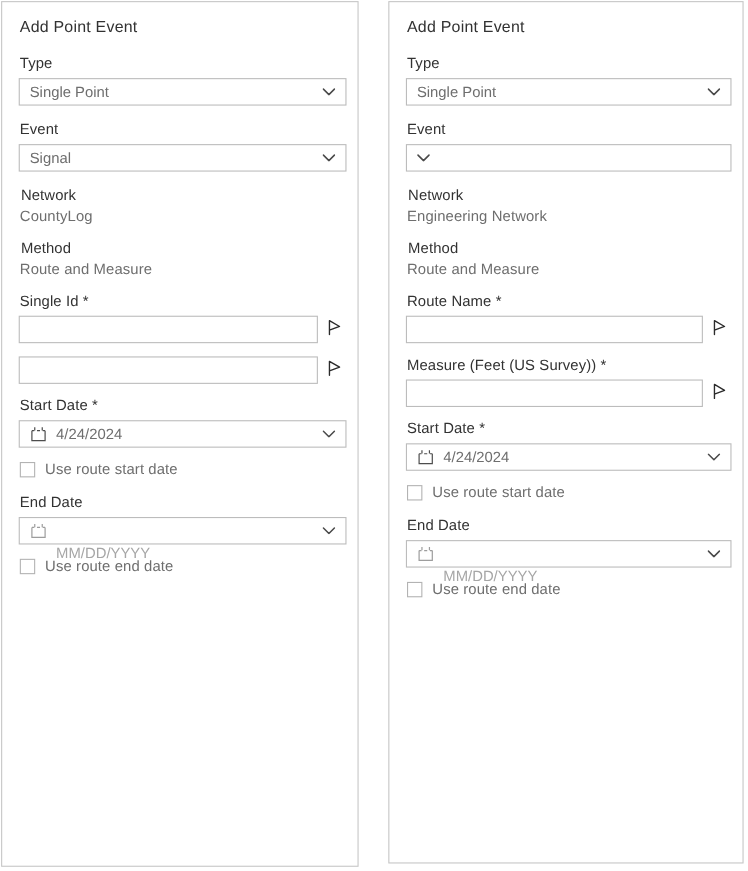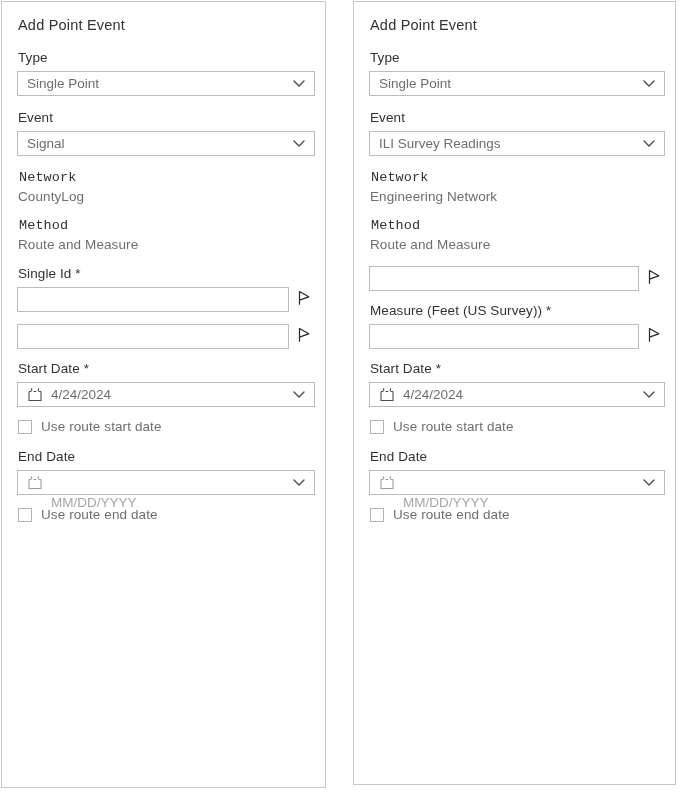--- a/index.html
+++ b/index.html
@@ -51,21 +51,21 @@
     flex: 1;
     font-size: 13.5px;
     color: #6e6e6e;
     white-space: nowrap;
     overflow: hidden;
   }
   .select .select-text.placeholder { color: #a6a6a6; margin-top: 40px; }
   .chevron { flex: 0 0 auto; display: flex; align-items: center; }
 
   .static-group { margin: 1px 0 14px 1px; }
-  .static-group .form-label { margin-bottom: 4px; font-family: Liberation Mono, monospace; }
+  .static-group .form-label { margin-bottom: 4px; }
   .static-value { font-size: 13.5px; color: #6e6e6e; letter-spacing: 0.1px; }
 
   .input-row { display: flex; align-items: center; margin: 0 0 12px 0; }
   .textbox {
     flex: 1;
     height: 25px;
     min-width: 0;
     border: 1px solid #bcbcbc;
     box-sizing: border-box;
     padding: 0 8px;
@@ -225,38 +225,38 @@
       <span class="select-text">Single Point</span>
       <span class="chevron">
         <svg width="12" height="7" viewBox="0 0 12 7">
             <path d="M1 1 L6 6 L11 1" fill="none" stroke="#4a4a4a" stroke-width="1.4" stroke-linecap="round" stroke-linejoin="round"></path>
           </svg>
       </span>
     </div>
 
     <div class="form-label">Event</div>
     <div class="select">
-      <span class="select-text">ILI Survey Readings</span>
       <span class="chevron">
         <svg width="12" height="7" viewBox="0 0 12 7">
             <path d="M1 1 L6 6 L11 1" fill="none" stroke="#4a4a4a" stroke-width="1.4" stroke-linecap="round" stroke-linejoin="round"></path>
           </svg>
       </span>
     </div>
 
     <div class="static-group">
       <div class="form-label">Network</div>
       <div class="static-value">Engineering Network</div>
     </div>
 
     <div class="static-group">
       <div class="form-label">Method</div>
       <div class="static-value">Route and Measure</div>
     </div>
 
+    <div class="form-label">Route Name *</div>
     <div class="input-row">
       <input class="textbox" type="text" value="" style="">
       <button class="pick-btn">
         <span>
           <svg width="19" height="18" viewBox="0 0 18 18">
               <path d="M5 2.5 L5 15.2 M5 2.5 L14.2 7.8 L5 11.2 Z" fill="none" stroke="#2b2b2b" stroke-width="1.25" stroke-linejoin="round" stroke-linecap="round"></path>
             </svg>
         </span>
       </button>
     </div>

